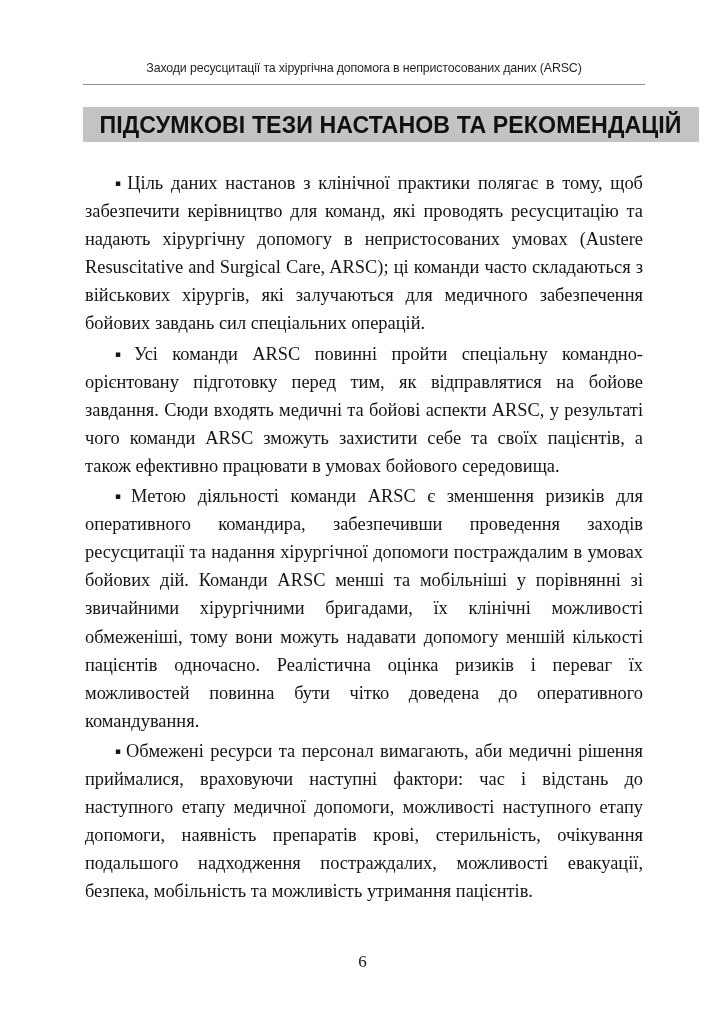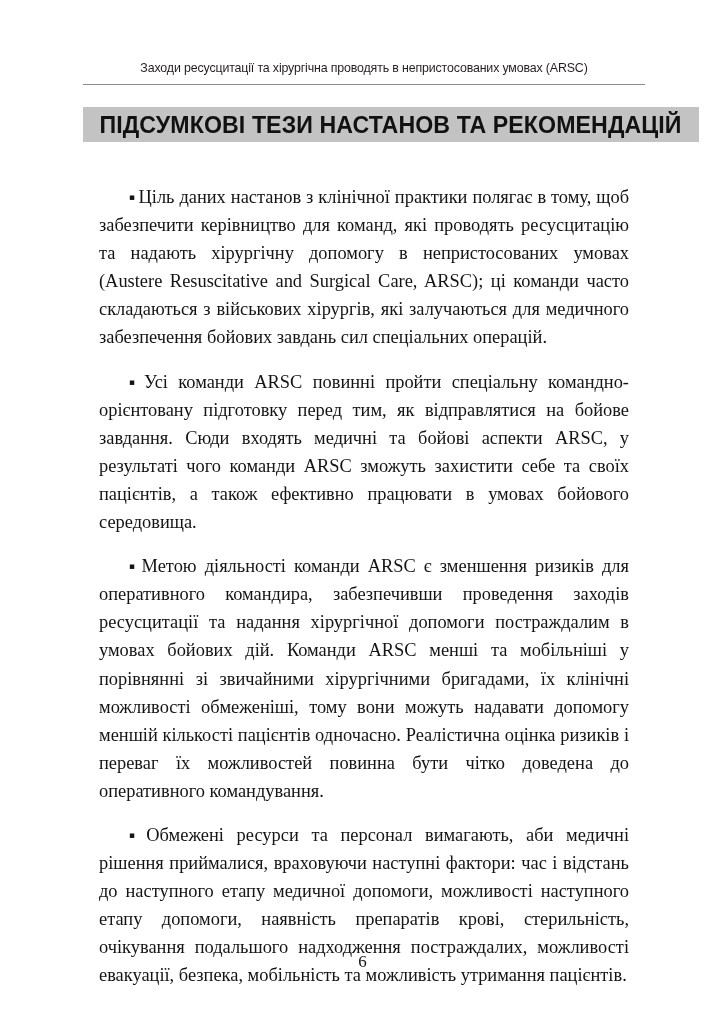--- a/index.html
+++ b/index.html
@@ -65,21 +65,21 @@
   }
 
   
   .body-area {
     position: absolute;
     left: 83px;
     top: 167px;
     width: 562px;
   }
   p.para {
-    margin: 16px;
+    margin: 2px;
     padding: 0;
     font-family: "Liberation Serif", serif;
     font-size: 18.4px;
     line-height: 28.1px;
     color: #141414;
     text-align: justify;
     text-indent: 30px;
     hyphens: none;
     -webkit-hyphens: none;
   }
@@ -101,21 +101,21 @@
     font-family: "Liberation Serif", serif;
     font-size: 17px;
     color: #141414;
   }
 </style>
 </head>
 <body>
 
 <div class="page">
 
-  <div class="running-header">Заходи ресусцитації та хірургічна проводять в непристосованих умовах (ARSC)</div>
+  <div class="running-header">Заходи ресусцитації та хірургічна допомога в непристосованих даних (ARSC)</div>
 
   <div class="header-rule"></div>
 
   <div class="title-banner">
     <span class="banner-text">ПІДСУМКОВІ ТЕЗИ НАСТАНОВ ТА РЕКОМЕНДАЦІЙ</span>
   </div>
 
   <div class="body-area">
     <p class="para"><span class="bullet">▪</span><span>Ціль даних настанов з клінічної практики полягає в тому, щоб забезпечити керівництво для команд, які проводять ресусцитацію та надають хірургічну допомогу в непристосованих умовах (Austere Resuscitative and Surgical Care, ARSC); ці команди часто складаються з військових хірургів, які залучаються для медичного забезпечення бойових завдань сил спеціальних операцій.</span></p>
     <p class="para"><span class="bullet">▪</span><span>Усі команди ARSC повинні пройти спеціальну командно-орієнтовану підготовку перед тим, як відправлятися на бойове завдання. Сюди входять медичні та бойові аспекти ARSC, у результаті чого команди ARSC зможуть захистити себе та своїх пацієнтів, а також ефективно працювати в умовах бойового середовища.</span></p>

